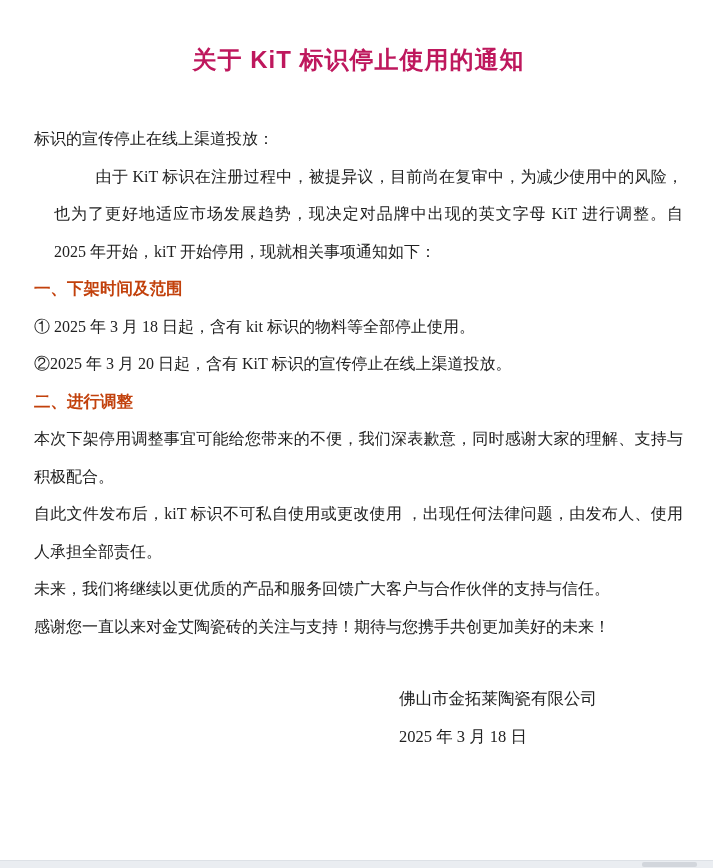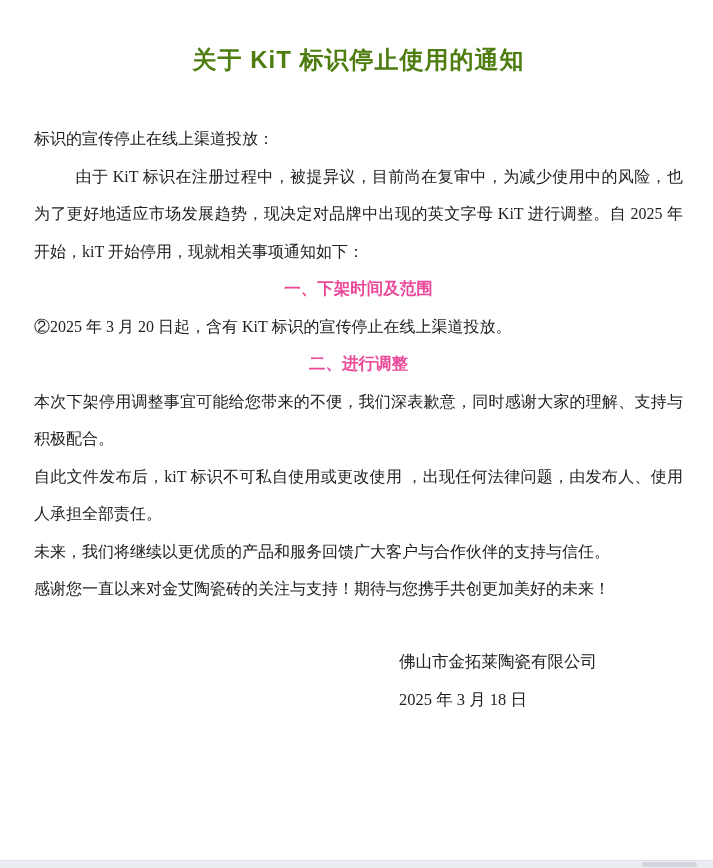--- a/index.html
+++ b/index.html
@@ -15,43 +15,43 @@
     font-family: "Liberation Serif", "DejaVu Serif", serif;
     color: #212121;
   }
   .page {
     padding: 42px 30px 0 34px;
   }
   .doc-title {
     font-family: "Liberation Sans", "DejaVu Sans", sans-serif;
     font-size: 24px;
     font-weight: bold;
-    color: #4d7c0f;
+    color: #be185d;
     text-align: center;
     line-height: 36px;
     margin: 0 0 42px 0;
     letter-spacing: 1px;
   }
   .doc-body p {
     margin: 0;
     font-size: 16px;
     line-height: 37.5px;
     text-align: justify;
   }
   .doc-body p.indent {
     text-indent: 2.6em;
+    margin-left: 20px;
   }
   .doc-body h2 {
     font-family: Liberation Sans, sans-serif;
     font-size: 16.5px;
     font-weight: bold;
-    color: #ec4899;
+    color: #c2410c;
     line-height: 37.5px;
     margin: 0;
-    text-align: center;
   }
   .signature {
     margin: 35px 86px 0 auto;
     width: max-content;
     text-align: center;
   }
   .signature p {
     margin: 0;
     font-size: 16.5px;
     line-height: 38px;
@@ -83,20 +83,21 @@
   <h1 class="doc-title">关于 KiT 标识停止使用的通知</h1>
 
   <div class="doc-body">
 
     <p>标识的宣传停止在线上渠道投放：</p>
 
     <p class="indent">由于 KiT 标识在注册过程中，被提异议，目前尚在复审中，为减少使用中的风险，也为了更好地适应市场发展趋势，现决定对品牌中出现的英文字母 KiT 进行调整。自 2025 年开始，kiT 开始停用，现就相关事项通知如下：</p>
 
     <h2>一、下架时间及范围</h2>
 
+    <p>① 2025 年 3 月 18 日起，含有 kit 标识的物料等全部停止使用。</p>
 
     <p>②2025 年 3 月 20 日起，含有 KiT 标识的宣传停止在线上渠道投放。</p>
 
     <h2>二、进行调整</h2>
 
     <p>本次下架停用调整事宜可能给您带来的不便，我们深表歉意，同时感谢大家的理解、支持与积极配合。</p>
 
     <p>自此文件发布后，kiT 标识不可私自使用或更改使用 ，出现任何法律问题，由发布人、使用人承担全部责任。</p>
 
     <p>未来，我们将继续以更优质的产品和服务回馈广大客户与合作伙伴的支持与信任。</p>

